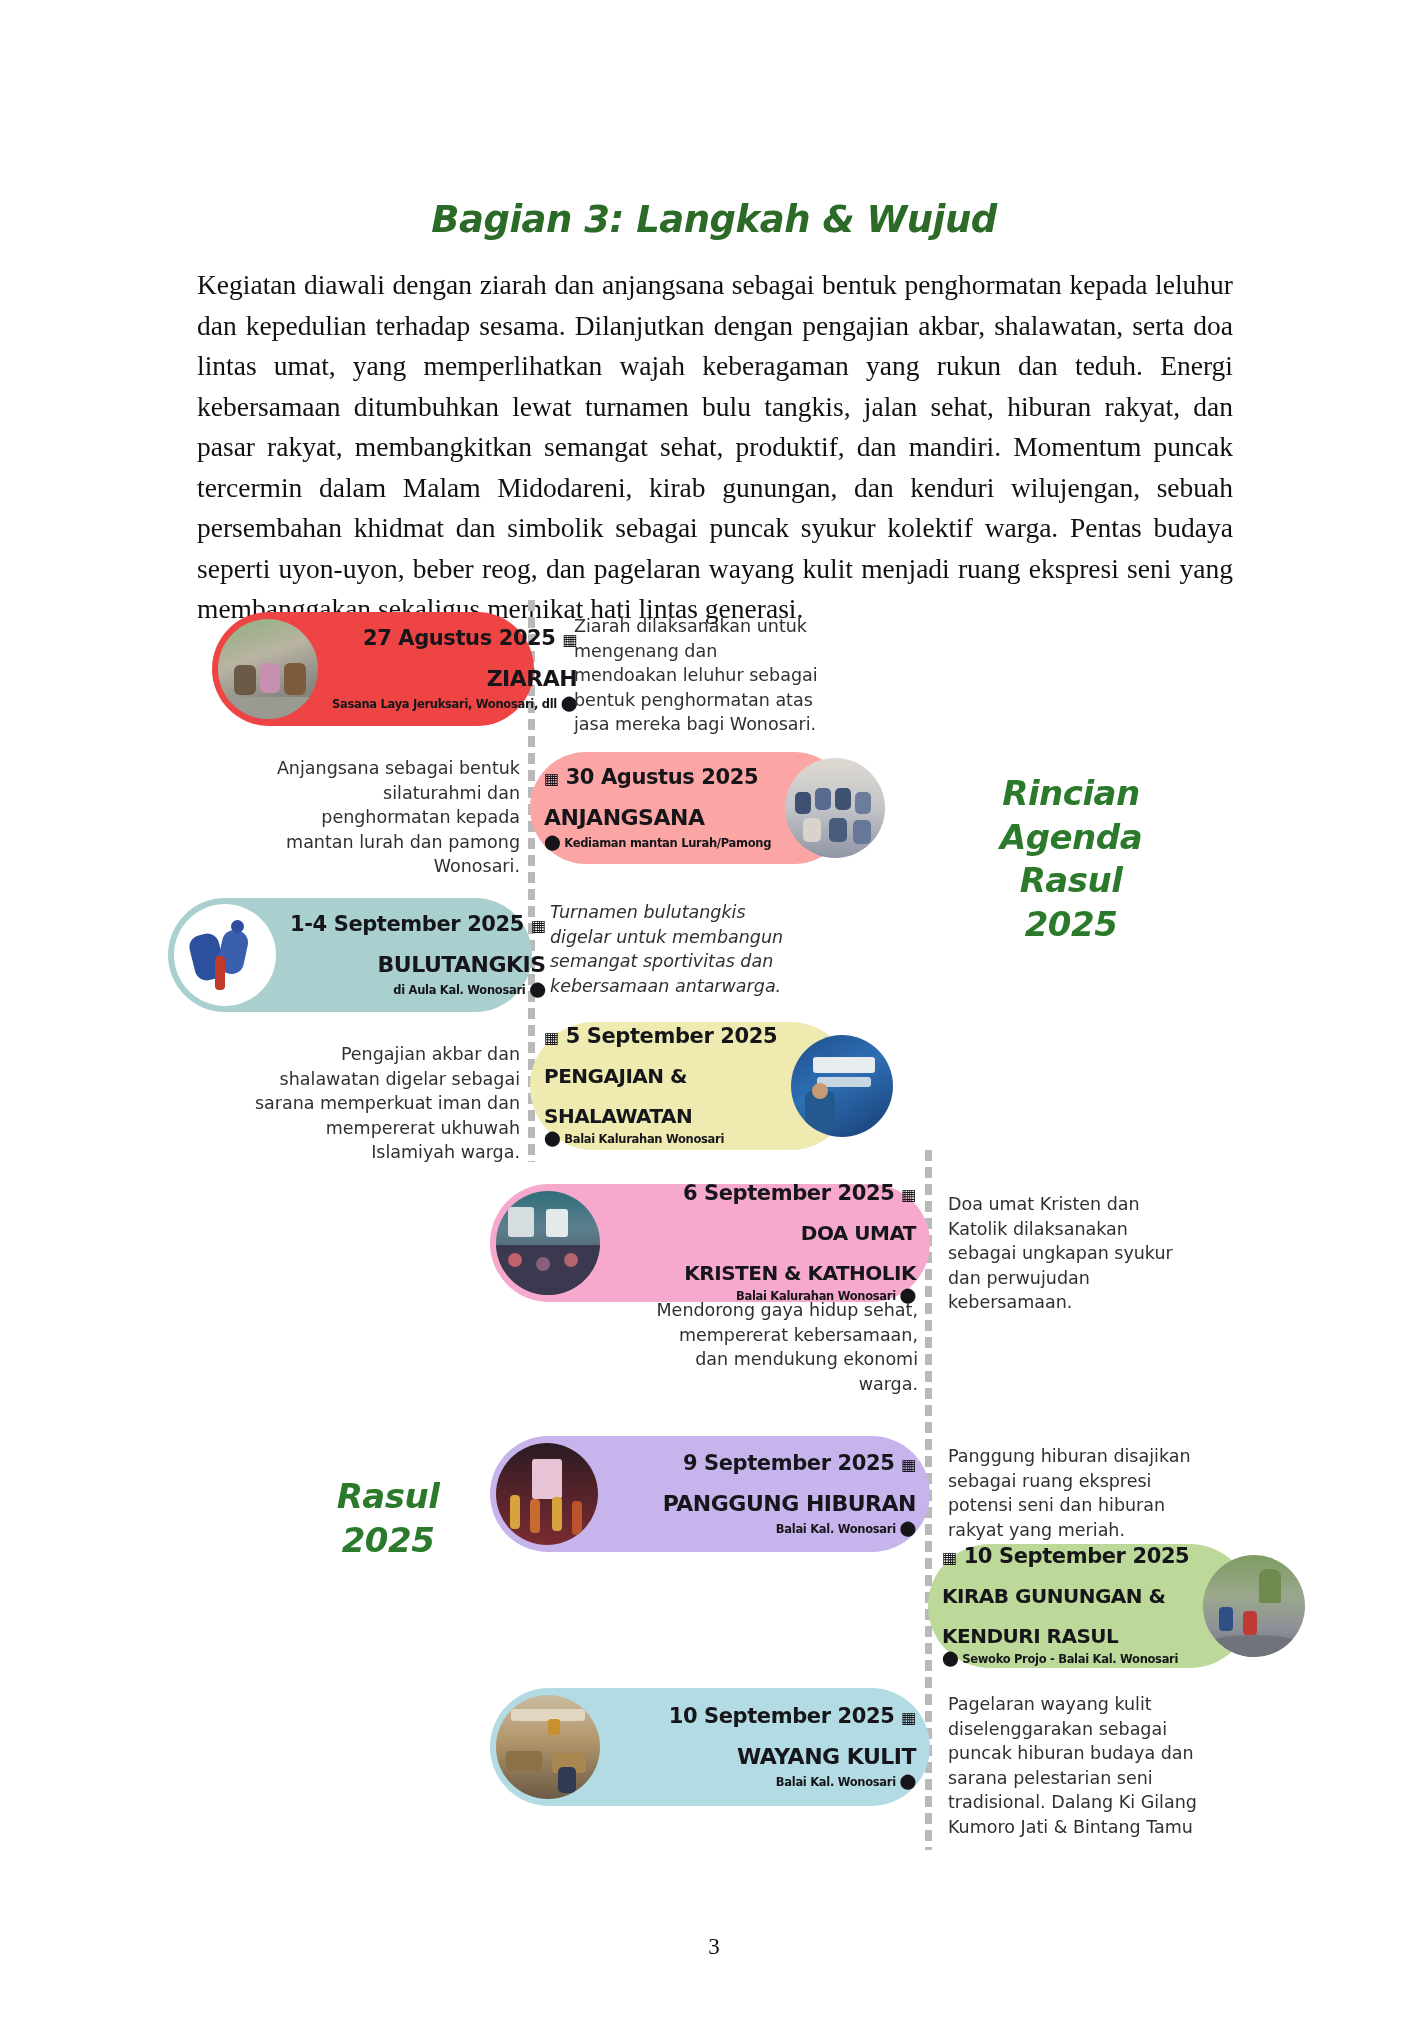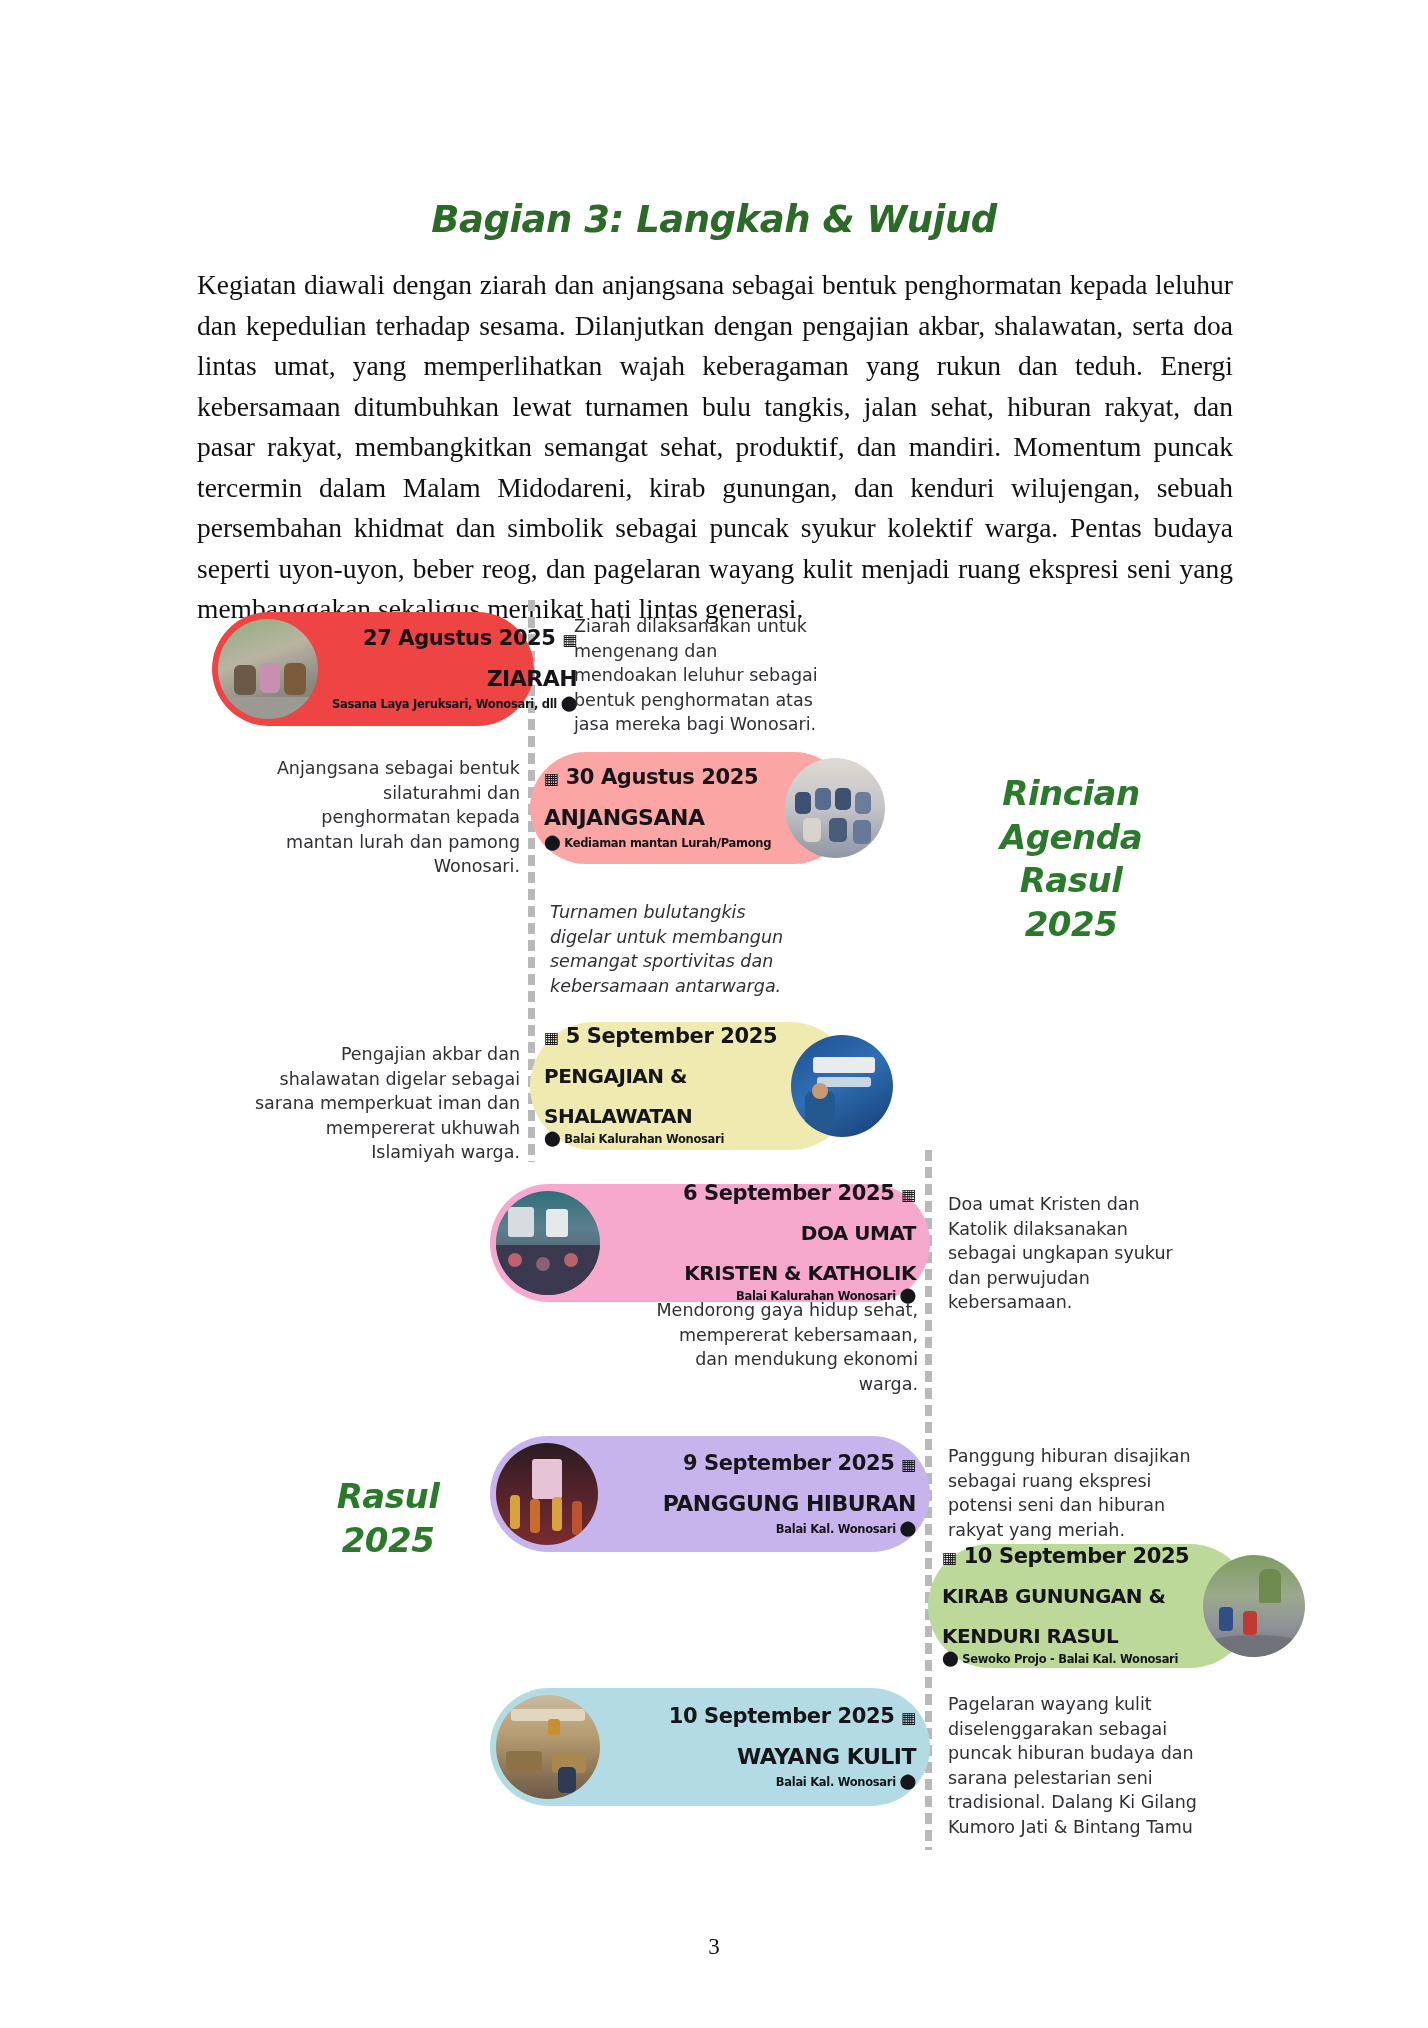--- a/index.html
+++ b/index.html
@@ -206,20 +206,39 @@
         <i style="width:16px;height:22px;left:10px;top:34px;background:#3f5170;border-radius:5px;"></i>
         <i style="width:16px;height:22px;left:30px;top:30px;background:#566b8e;border-radius:5px;"></i>
         <i style="width:16px;height:22px;left:50px;top:30px;background:#3f5170;border-radius:5px;"></i>
         <i style="width:16px;height:22px;left:70px;top:34px;background:#6c7d9b;border-radius:5px;"></i>
         <i style="width:18px;height:24px;left:18px;top:60px;background:#d8d3cb;border-radius:5px;"></i>
         <i style="width:18px;height:24px;left:44px;top:60px;background:#4a5c7c;border-radius:5px;"></i>
         <i style="width:18px;height:24px;left:68px;top:62px;background:#67789a;border-radius:5px;"></i>
       </div>
     </div>
 
+    <div class="card left-img" style="left:168px; top:300px; width:364px; height:114px; background:#a9cfcf;">
+      <div class="thumb" style="width:102px;height:102px;margin-left:6px;background:#ffffff;">
+        <i style="width:30px;height:46px;left:18px;top:30px;background:#2c4f9e;border-radius:12px;transform:rotate(-14deg);"></i>
+        <i style="width:26px;height:44px;left:46px;top:26px;background:#3a5fae;border-radius:12px;transform:rotate(12deg);"></i>
+        <i style="width:10px;height:34px;left:41px;top:52px;background:#c0392b;border-radius:4px;"></i>
+        <i style="width:13px;height:13px;left:57px;top:16px;background:#2c4f9e;border-radius:50%;"></i>
+      </div>
+      <div class="card-text ta-right">
+        <div class="c-date">
+          <span>1-4 September 2025</span>
+          <span class="ico">▦</span>
+        </div>
+        <div class="c-title">BULUTANGKIS</div>
+        <div class="c-loc">
+          <span>di Aula Kal. Wonosari</span>
+          <span class="ico pin">⬤</span>
+        </div>
+      </div>
+    </div>
     <div class="desc ta-left" style="left:550px; top:302px; width:250px;font-style:italic;">Turnamen bulutangkis digelar untuk membangun semangat sportivitas dan kebersamaan antarwarga.</div>
 
     <div class="desc ta-right" style="left:252px; top:444px; width:268px;">Pengajian akbar dan shalawatan digelar sebagai sarana memperkuat iman dan mempererat ukhuwah Islamiyah warga.</div>
     <div class="card right-img" style="left:530px; top:424px; width:324px; height:128px; background:#efeab0;">
       <div class="card-text ta-left">
         <div class="c-date">
           <span class="ico">▦</span>
           <span>5 September 2025</span>
         </div>
         <div class="c-title small">PENGAJIAN &amp;</div>

